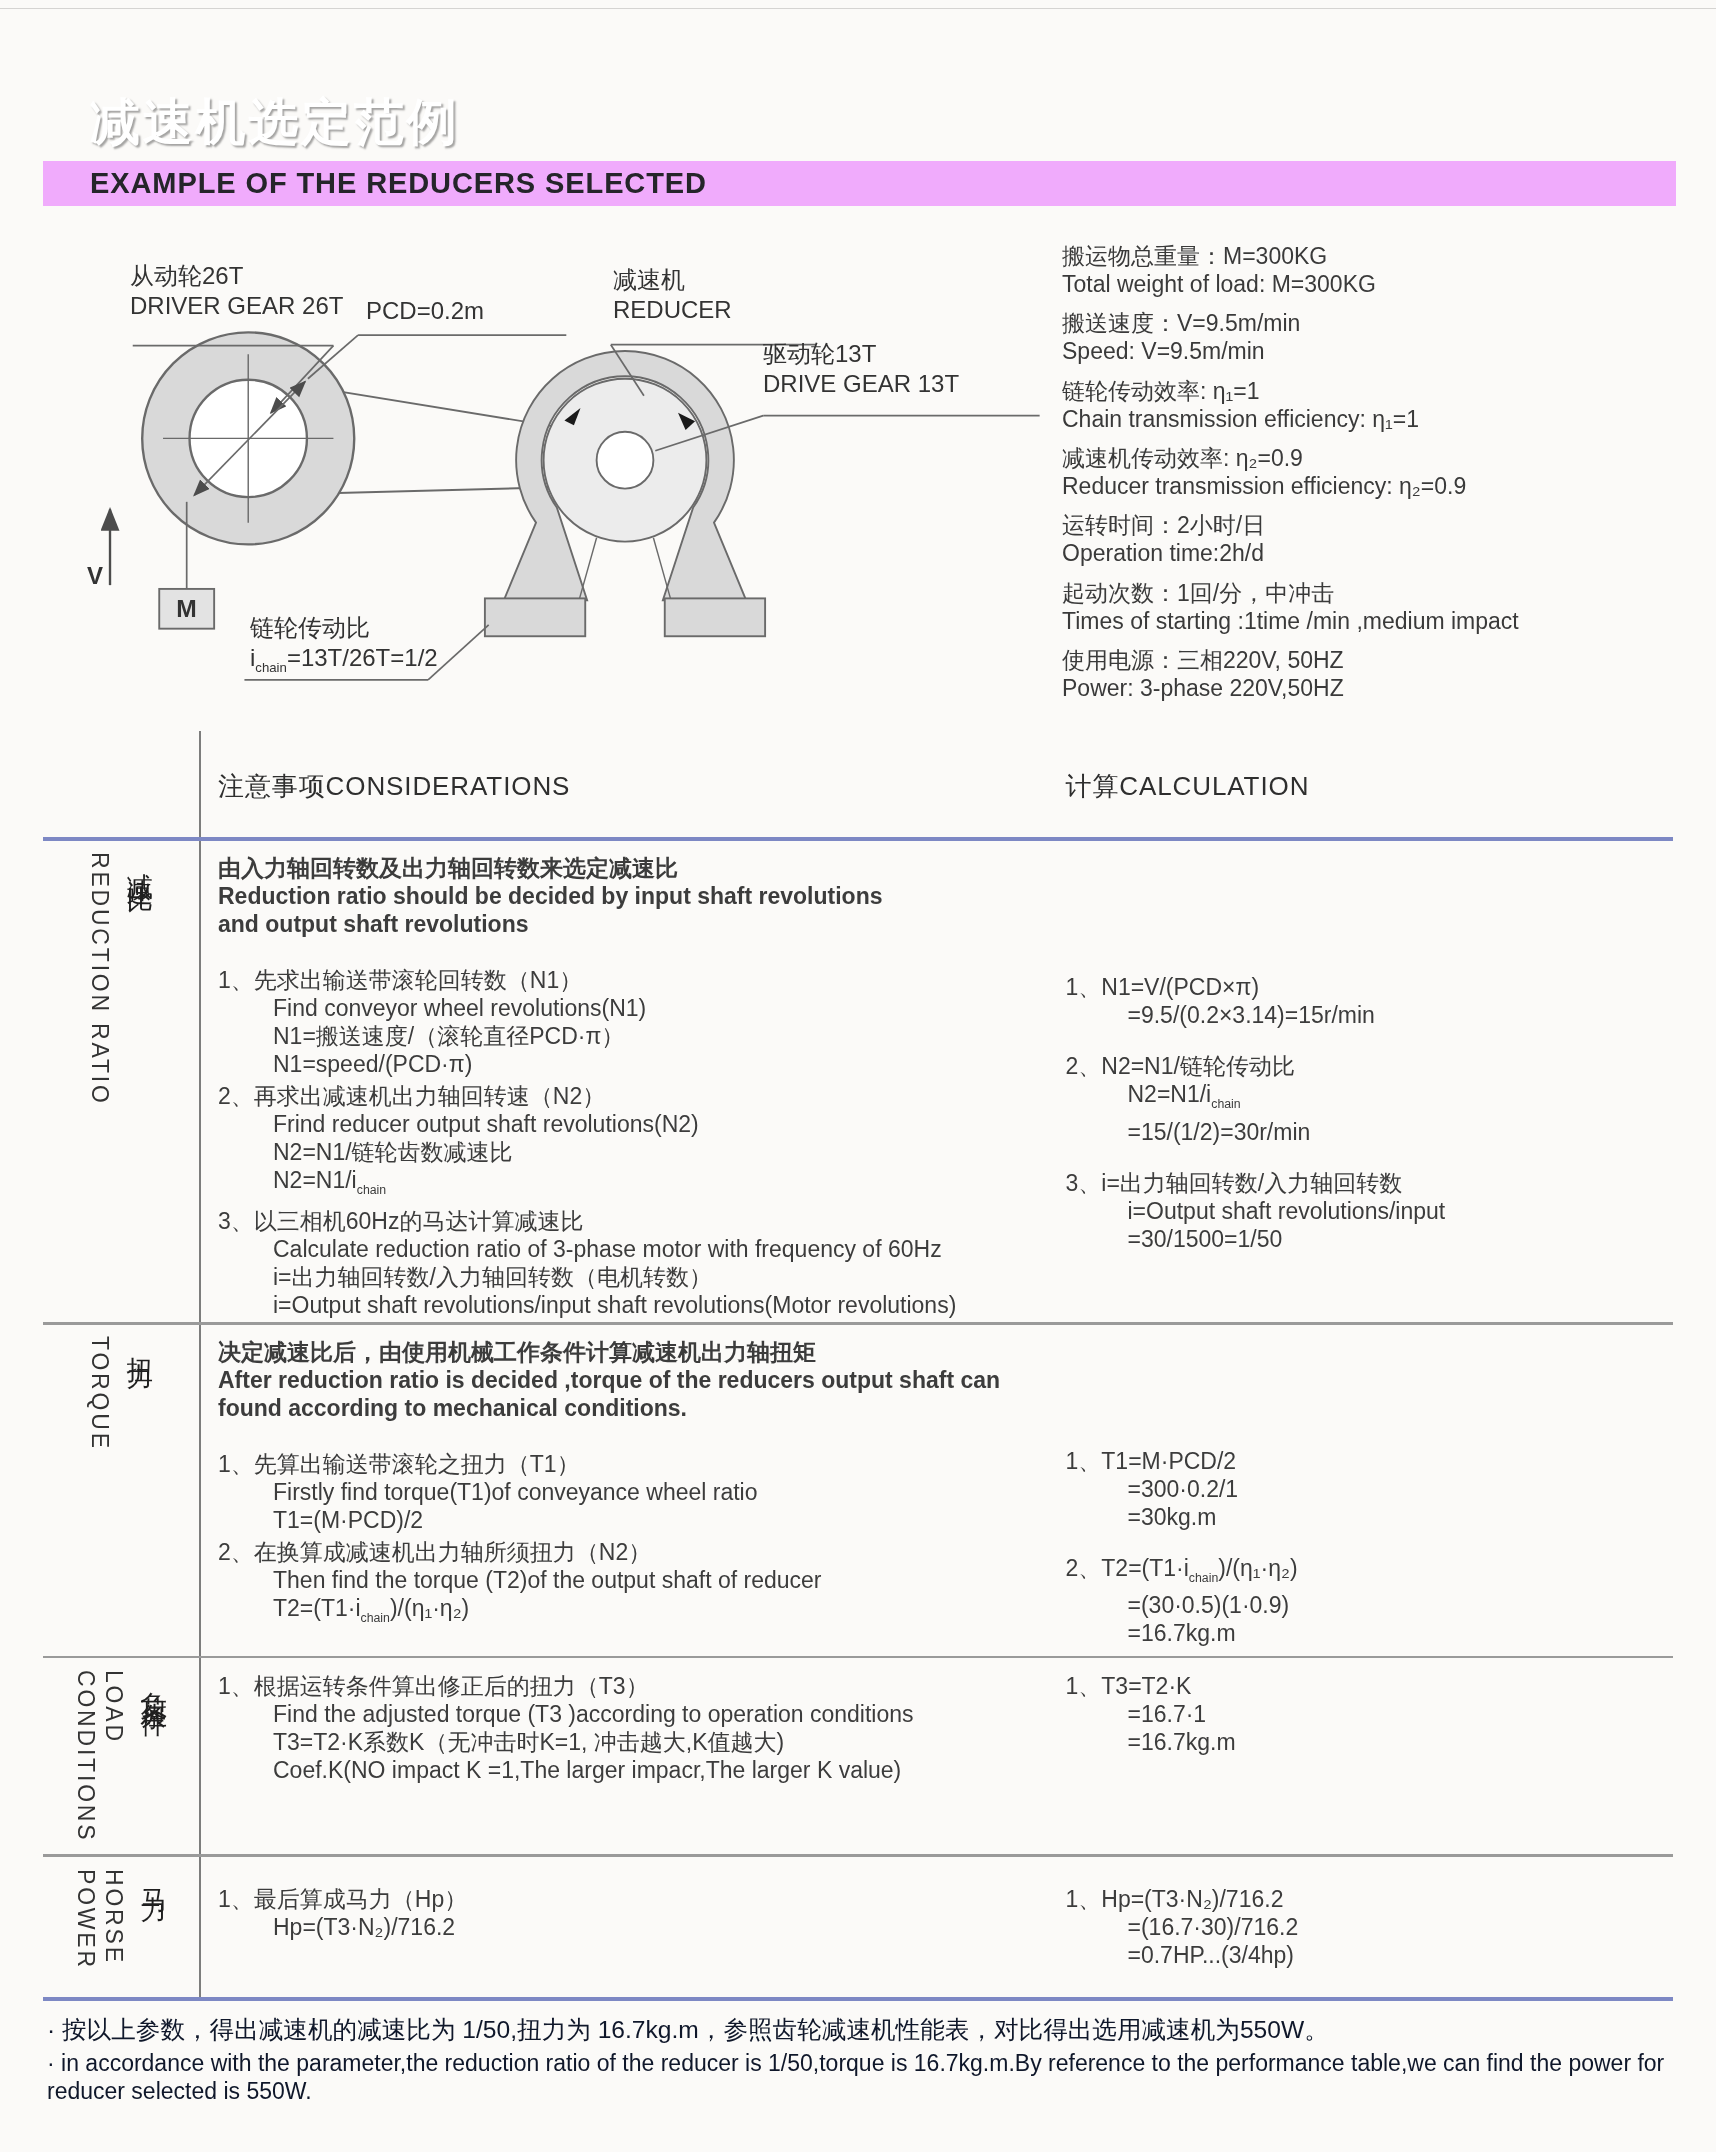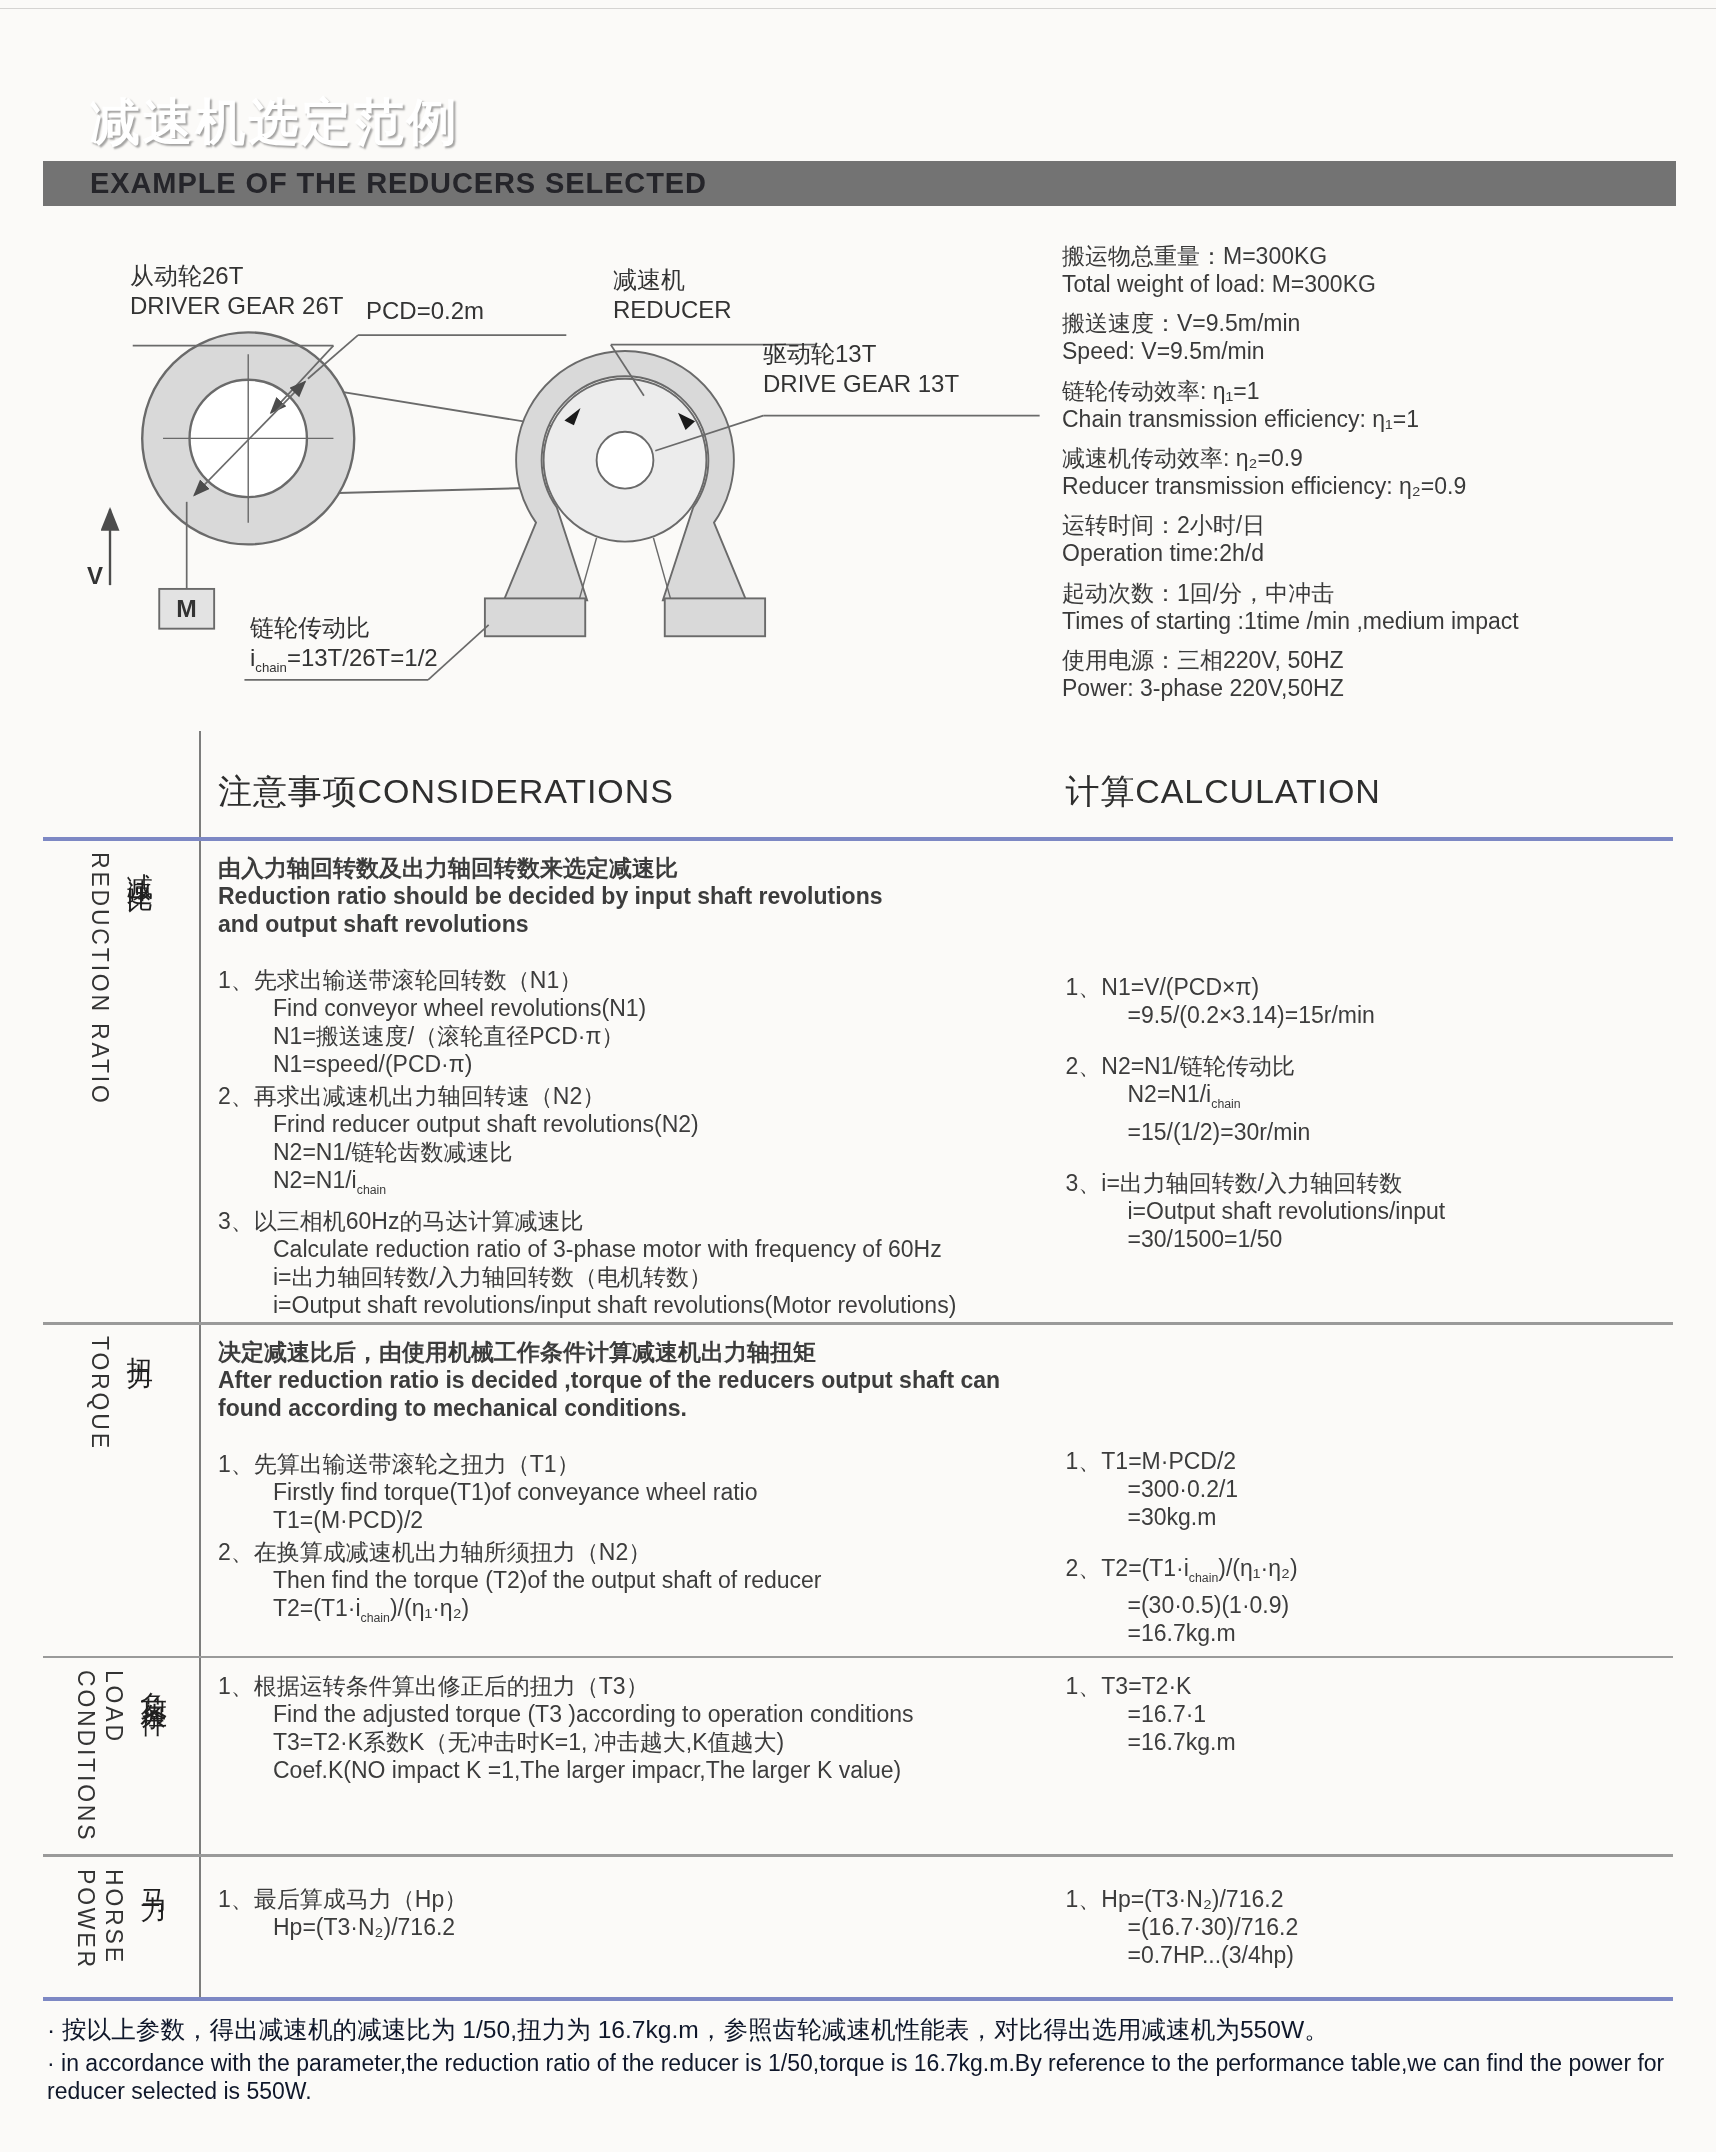--- a/index.html
+++ b/index.html
@@ -5,21 +5,21 @@
   html,body{margin:0;padding:0;background:#e9e9e7;}
   .page{position:relative;width:1717px;height:2153px;background:#fbfaf8;overflow:hidden;
         font-family:"Liberation Sans","DejaVu Sans",sans-serif;color:#3a3a3a;}
   .topline{position:absolute;top:7.6px;left:0;width:100%;height:1.9px;background:#d5d4d2;}
 
   
   .header-blue{position:absolute;left:43px;top:83px;width:1633px;height:78px;
 ertical     background:linear-gradient(#24439b,#18317e);display:flex;align-items:center;}
   .header-blue .t{color:#fff;font-size:50px;font-weight:bold;margin-left:47px;letter-spacing:2.8px;
      text-shadow:1.9px 1.9px 1.9px rgba(0,0,0,.35);}
-  .header-gray{position:absolute;left:43px;top:161px;width:1633px;height:45px;background:#737373;
+  .header-gray{position:absolute;left:43px;top:161px;width:1633px;height:45px;background:#f0abfc;
      display:flex;align-items:center;}
   .header-gray .t{color:#25252a;font-size:29px;font-weight:bold;margin-left:47px;letter-spacing:0.9px;}
 
   
   .diagram{position:absolute;left:57px;top:230px;width:994px;height:502px;}
   .diagram svg{position:absolute;left:0;top:0;}
   .dlabel{position:absolute;font-size:24px;line-height:30px;color:#333;white-space:nowrap;}
   .dlabel sub{font-size:13.2px;}
   .m-label{width:55px;text-align:center;font-weight:bold;font-size:24.6px;line-height:40px;}
   .v-label{font-weight:bold;font-size:24px;}
@@ -32,21 +32,21 @@
   .table{position:absolute;left:43px;top:731px;width:1630px;}
   .trow{display:flex;box-sizing:border-box;}
   .thead{height:106px;} .r1{height:481px;} .r2{height:331px;} .r3{height:196px;} .r4{height:140px;}
   .lbl{width:158px;box-sizing:border-box;border-right:2.8px solid #7d7d7d;
        display:flex;justify-content:center;gap:9.5px;padding-top:11.4px;}
   .lbl .en{writing-mode:vertical-rl;font-size:23px;letter-spacing:2.8px;color:#333;white-space:pre-line;line-height:28px;}
   .lbl .zh{writing-mode:vertical-rl;font-size:26.5px;letter-spacing:6.6px;color:#1f1f1f;line-height:32px;}
   .cell{box-sizing:border-box;}
   .cons{width:838px;padding:13.2px 9.5px 0 17px;}
   .calc{flex:1;padding:13.2px 5.7px 0 26.5px;}
-  .col-h{font-size:34px;color:#2e2e2e;padding-top:24.6px;letter-spacing:0.9px;}
+  .col-h{font-size:26px;color:#2e2e2e;padding-top:24.6px;letter-spacing:0.9px;}
   .doc-text{font-size:23px;line-height:28px;color:#3c3c3c;}
   .doc-text sub{font-size:12.3px;}
   .tline{min-height:28px;font-weight:bold;}
   .ihead{margin-top:3.8px;}
   .items .ihead:first-child{margin-top:0;}
   .calc .ihead:not(:first-child){margin-top:23px;}
   .iline{padding-left:0;}
   .cons .iline{padding-left:55px;}
   .calc .iline{padding-left:62px;}
   .mt0{margin-top:0;} .mt16{margin-top:15px;} .mt30{margin-top:28px;}

